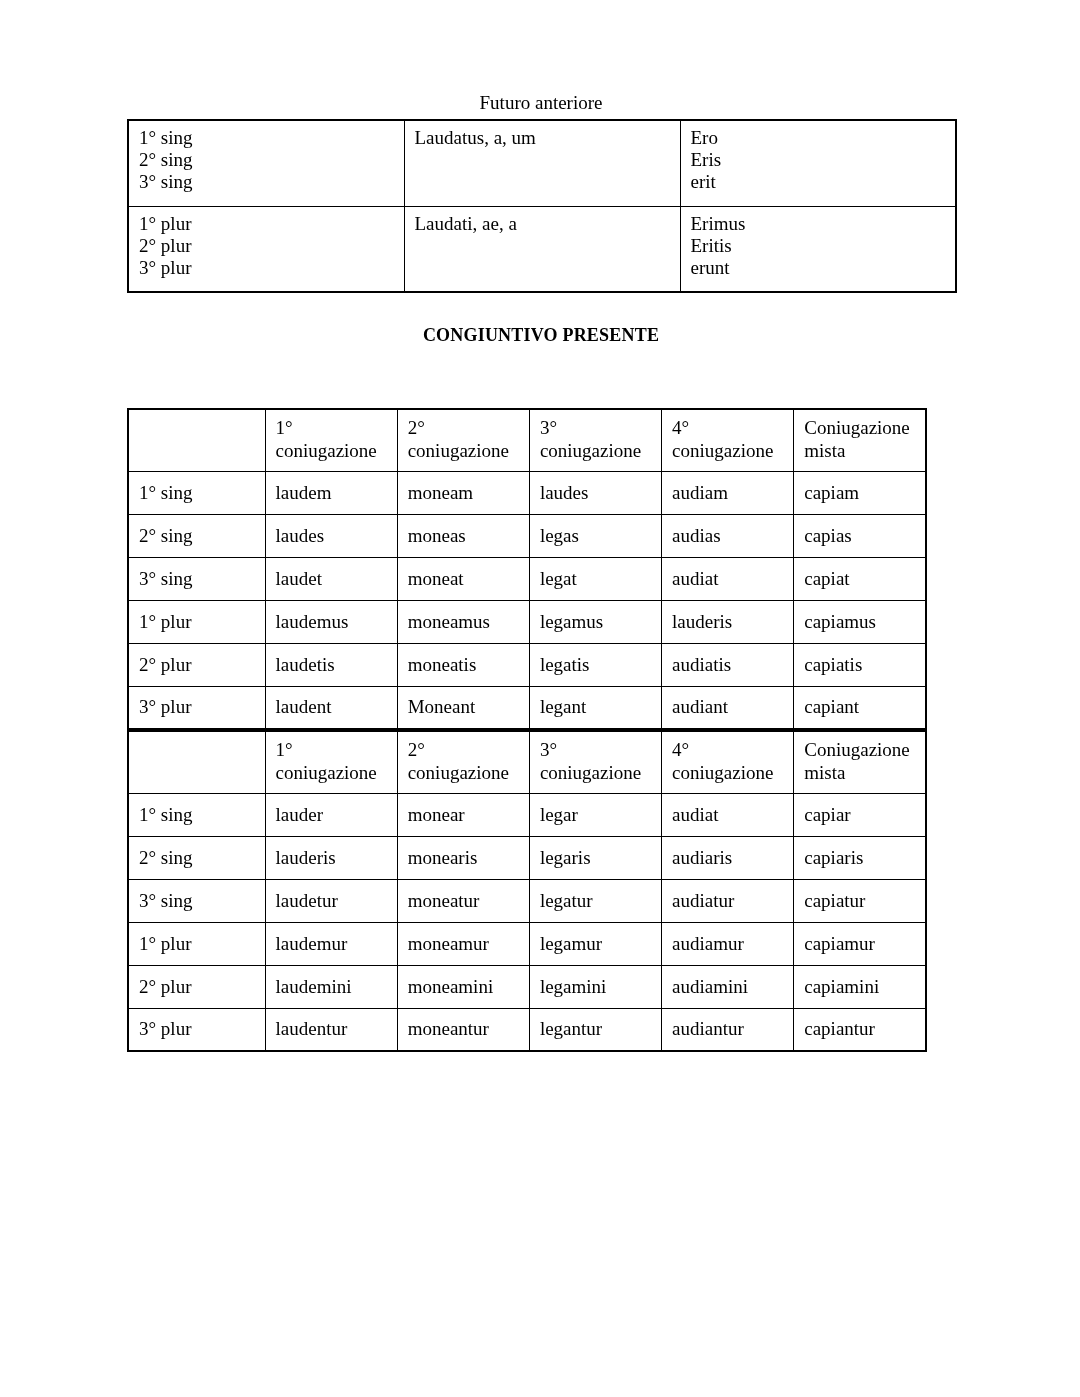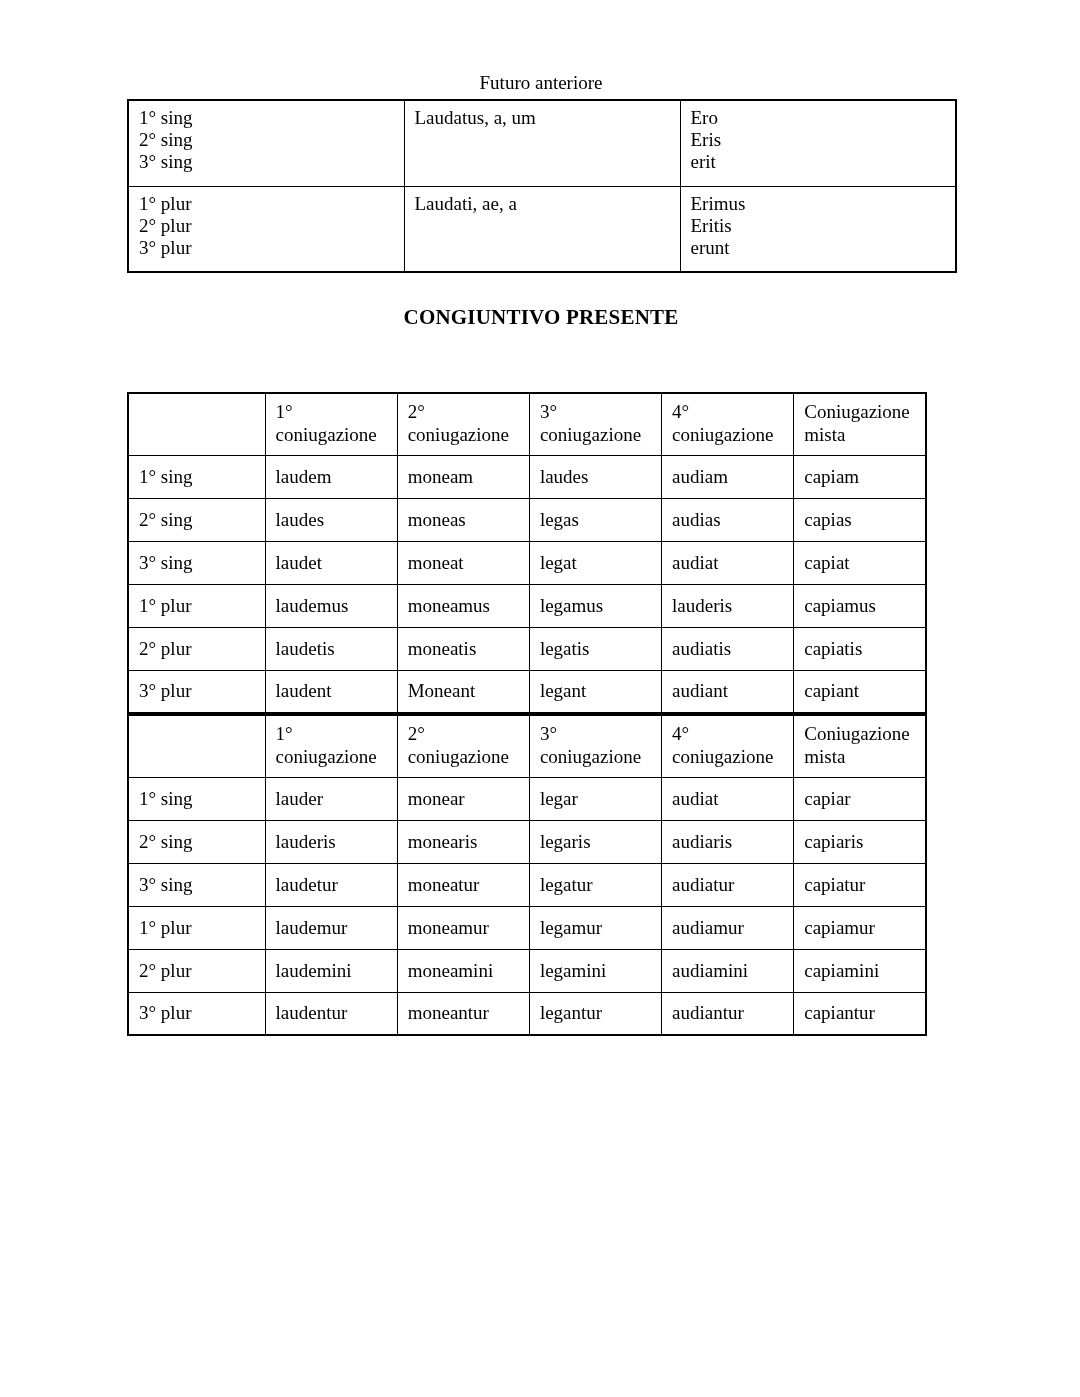--- a/index.html
+++ b/index.html
@@ -7,33 +7,33 @@
   body {
     font-family: "Liberation Serif", "DejaVu Serif", serif;
     color: #000000;
     font-size: 19px;
   }
   .page {
     width: 1080px;
     min-height: 1397px;
     margin: 0 auto;
     background: #ffffff;
-    padding: 72px 125px 40px 127px;
+    padding: 92px 125px 40px 127px;
     position: relative;
   }
   .center-heading {
     text-align: center;
     margin: 0 0 5px 0;
     font-weight: normal;
     font-size: 19px;
   }
   .section-heading {
     text-align: center;
     font-weight: bold;
-    font-size: 21px;
+    font-size: 18px;
     letter-spacing: 0.2px;
     font-family: Liberation Serif, serif;
   }
   .heading-presente { margin: 32px 0 62px 0; }
   .heading-imperfetto { margin: 30px 0 0 0; }
 
   table {
     border-collapse: collapse;
     table-layout: fixed;
     width: 800px;

